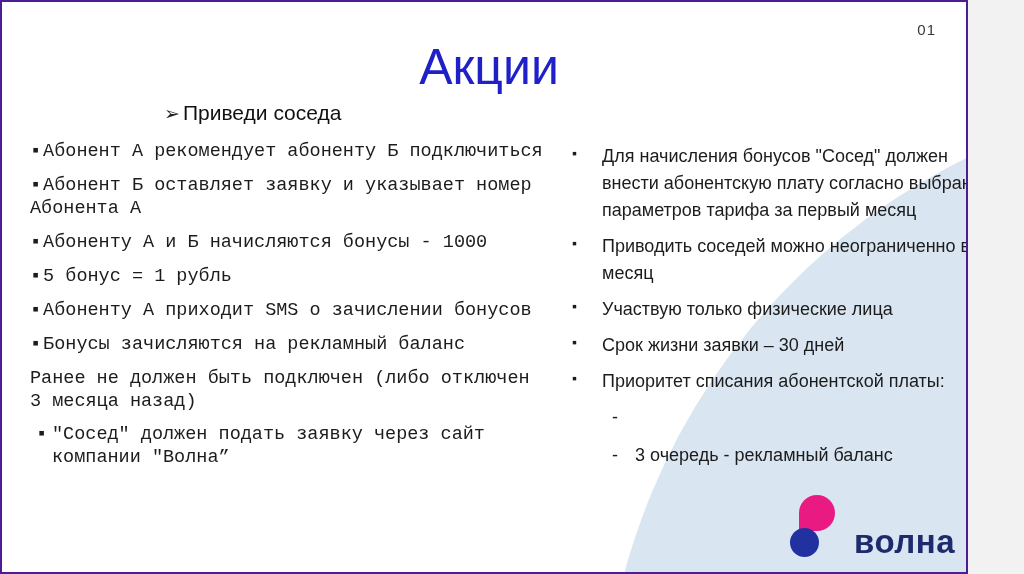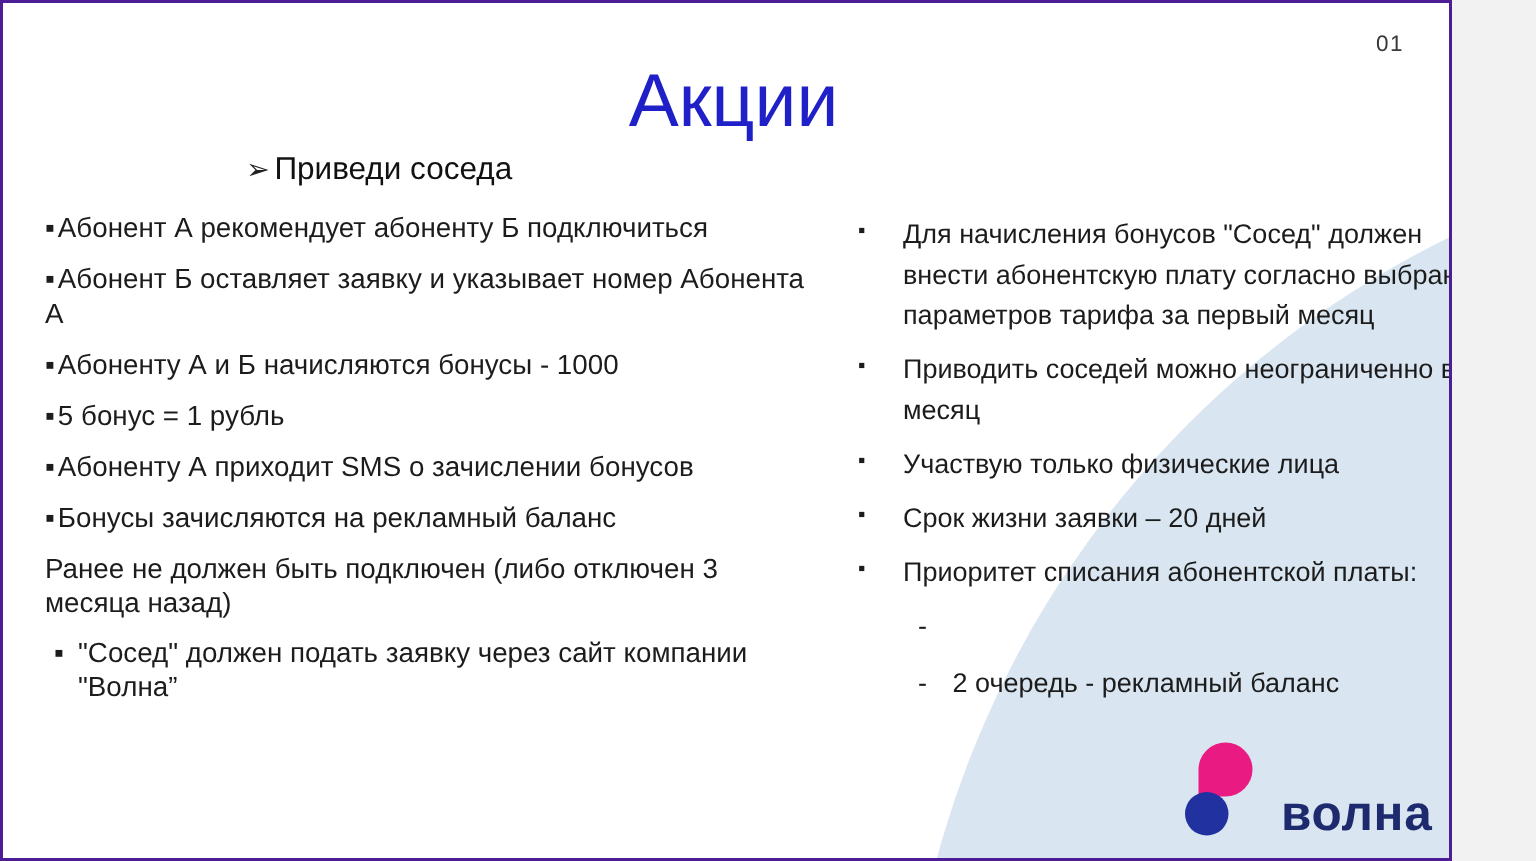--- a/index.html
+++ b/index.html
@@ -20,21 +20,21 @@
     position:absolute; top:2px; left:0; width:910px; text-align:center;
     font-size:50px; font-weight:400; color:var(--title-blue,#2020c8); z-index:2;padding-left:32px;
   }
   .section-heading {
     position:absolute; top:99px; left:162px; font-size:21px; color:#111;
     display:flex; align-items:center; z-index:2;
   }
   .section-heading .arrow { margin-right:3px; font-size:19px; color:#222; }
   .left-col {
     position:absolute; left:28px; top:139px; width:516px;
-    font-size:18.5px; line-height:1.24; z-index:2;
+    font-size:18.5px; line-height:1.24; z-index:2;font-family:Liberation Mono, monospace;
   }
   .left-col .li { margin-bottom:11px; }
   .left-col .li .sq { margin-right:2px; }
   .left-col .li-hang { display:flex; margin-bottom:11px; }
   .left-col .li-hang .sq { flex:none; width:22px; padding-left:6px; box-sizing:border-box; }
   .right-col {
     position:absolute; left:570px; top:141px; width:436px;
     font-size:18px; line-height:1.5; z-index:2;
   }
   .right-col .item { display:flex; margin-bottom:9px; }
@@ -97,32 +97,32 @@
     <div class="item">
       <span class="sq">▪</span>
       <span>Приводить соседей можно неограниченно в месяц</span>
     </div>
     <div class="item">
       <span class="sq">▪</span>
       <span>Участвую только физические лица</span>
     </div>
     <div class="item">
       <span class="sq">▪</span>
-      <span>Срок жизни заявки – 20 дней</span>
+      <span>Срок жизни заявки – 30 дней</span>
     </div>
     <div class="item">
       <span class="sq">▪</span>
       <span>Приоритет списания абонентской платы:</span>
     </div>
     <div class="sub">
       <span class="dash">-</span>
     </div>
     <div class="sub">
       <span class="dash">-</span>
-      <span>2 очередь -  рекламный баланс</span>
+      <span>3 очередь -  рекламный баланс</span>
     </div>
   </div>
 
   <div class="logo">
     <div class="logo-icon">
       <div class="petal"></div>
       <div class="dot"></div>
     </div>
     <div class="logo-text">волна</div>
   </div>

